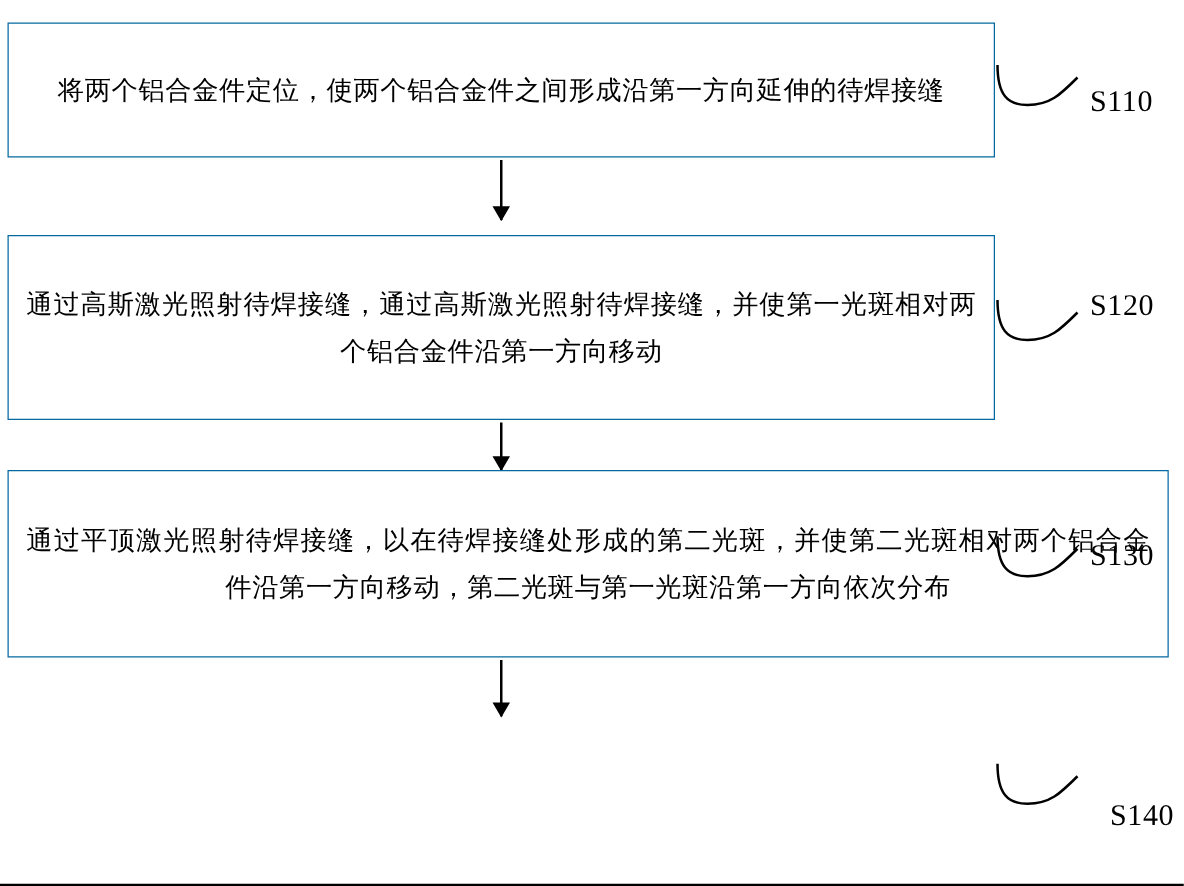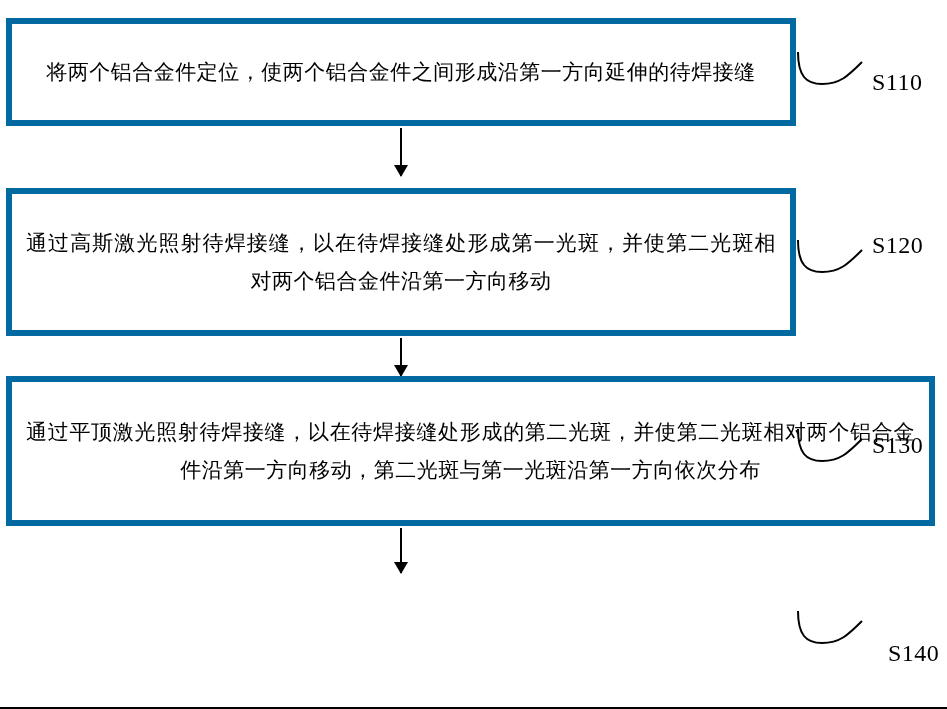--- a/index.html
+++ b/index.html
@@ -17,21 +17,21 @@
   }
   #flow {
     position: absolute;
     left: 0;
     top: 0;
     width: 947px;
     height: 709px;
   }
   .step {
     position: absolute;
-    border: 6px solid #0369a1;
+    border: 1px solid #0369a1;
     box-sizing: border-box;
     display: flex;
     align-items: center;
     justify-content: center;
     background: #ffffff;
   }
   .step-text {
     font-size: 21px;
     line-height: 38px;
     text-align: center;
@@ -85,21 +85,21 @@
     <div class="step-text justify">将两个铝合金件定位，使两个铝合金件之间形成沿第一方向延伸的待焊接缝</div>
   </div>
   <svg class="brace" style="left:796px; top:50px;" width="70" height="44" viewBox="0 0 70 44">
     <path d="M2,2 C2,26 10,34 26,34 C44,34 52,26 66,12" fill="none" stroke="#000000" stroke-width="2"></path>
   </svg>
   <div class="label" style="left:872px; top:69px;">S110</div>
 
   <div class="arrow" style="left:400px; top:128px; height:48px;"></div>
 
   <div class="step" style="left:6px; top:188px; width:790px; height:148px;">
-    <div class="step-text justify">通过高斯激光照射待焊接缝，以在待焊接缝处形成第一光斑，并使第二光斑相对两个铝合金件沿第一方向移动</div>
+    <div class="step-text justify">通过高斯激光照射待焊接缝，通过高斯激光照射待焊接缝，并使第一光斑相对两个铝合金件沿第一方向移动</div>
   </div>
   <svg class="brace" style="left:796px; top:238px;" width="70" height="44" viewBox="0 0 70 44">
     <path d="M2,2 C2,26 10,34 26,34 C44,34 52,26 66,12" fill="none" stroke="#000000" stroke-width="2"></path>
   </svg>
   <div class="label" style="left:872px; top:232px;">S120</div>
 
   <div class="arrow" style="left:400px; top:338px; height:38px;"></div>
 
   <div class="step" style="left:6px; top:376px; width:929px; height:150px;">
     <div class="step-text justify">通过平顶激光照射待焊接缝，以在待焊接缝处形成的第二光斑，并使第二光斑相对两个铝合金件沿第一方向移动，第二光斑与第一光斑沿第一方向依次分布</div>

